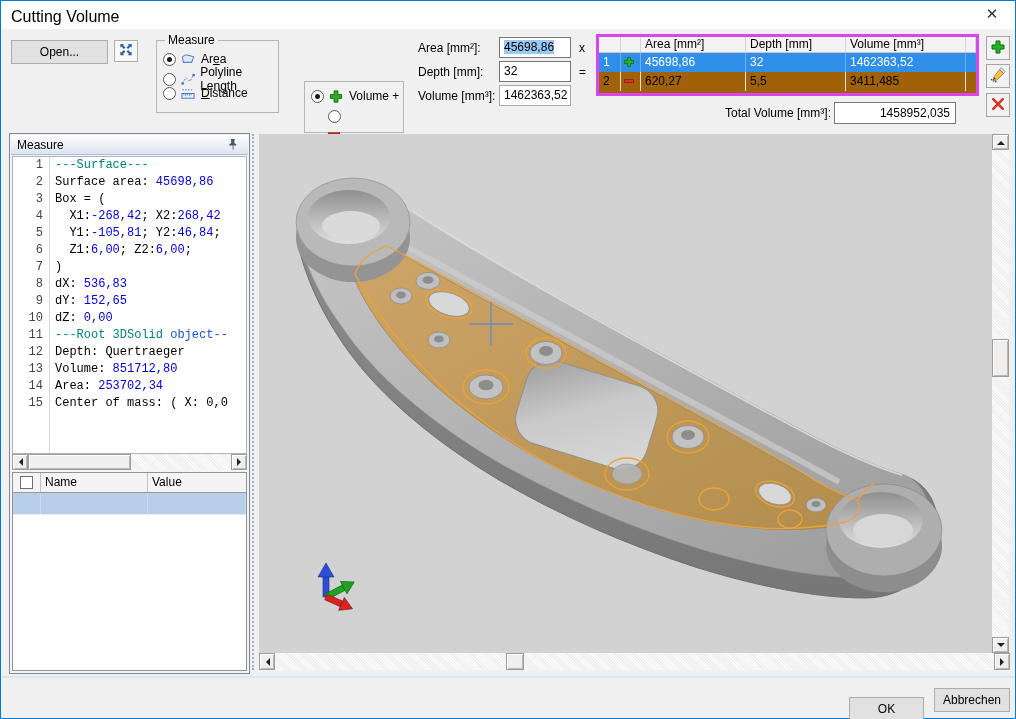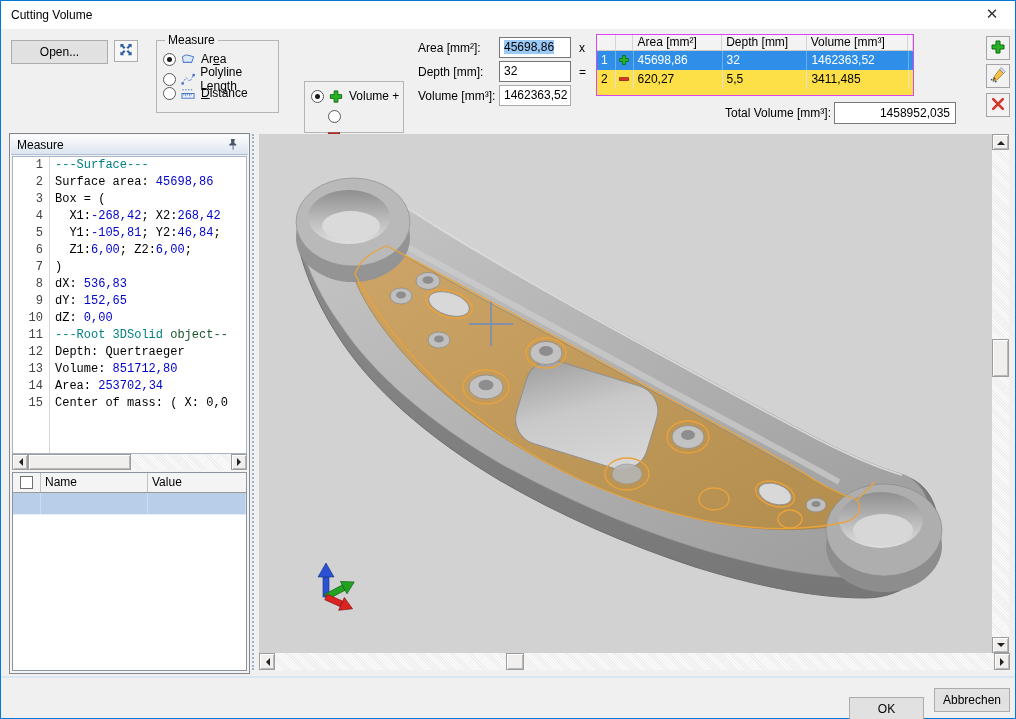--- a/index.html
+++ b/index.html
@@ -4,42 +4,42 @@
 <style>
   * { margin:0; padding:0; box-sizing:border-box; }
   html,body { width:1016px; height:719px; }
   body { font-family:"Liberation Sans", sans-serif; font-size:12px; color:#000; background:#f0f0f0; position:relative; overflow:hidden; }
   .abs { position:absolute; }
 
   #dialog { position:absolute; inset:0; border:1px solid #0078d7; background:#f0f0f0; }
 
   
   #titlebar { position:absolute; left:0; top:0; width:100%; height:28px; background:#ffffff; }
-  #title-text { position:absolute; left:10px; top:7px; font-size:12px; }
+  #title-text { position:absolute; left:10px; top:7px; font-size:16px; }
   #close-btn { position:absolute; right:8px; top:2px; width:30px; height:22px; text-align:center; line-height:22px; font-size:15px; color:#333; cursor:default; }
 
   
   .btn { position:absolute; background:#e1e1e1; border:1px solid #adadad; font-family:"Liberation Sans",sans-serif; font-size:12px; text-align:center; }
   .sbtn { position:absolute; left:985px; width:24px; height:24px; background:#f2f2f2; border:1px solid #a5a5a5; display:flex; align-items:center; justify-content:center; }
   .sbtn svg { width:16px; height:16px; }
   .tb { position:absolute; background:#fff; border:1px solid #767676; padding:2px 4px; height:21px; line-height:15px; white-space:nowrap; overflow:hidden; }
   .tb.ro { border-color:#a9a9a9; text-align:right; }
   .sel-text { background:#9ac9f5; }
 
   .grp { position:absolute; border:1px solid #b5b5b5; }
   .grp .legend { position:absolute; top:-8px; left:8px; background:#f0f0f0; padding:0 3px; }
 
   .radio-row { position:absolute; display:flex; align-items:center; gap:4px; height:16px; }
   .radio { width:13px; height:13px; border:1px solid #5a5a5a; border-radius:50%; background:#fff; position:relative; flex:0 0 13px; }
   .radio.sel::after { content:""; position:absolute; inset:3px; background:#1a1a1a; border-radius:50%; }
   .mi { width:17px; height:15px; display:inline-flex; align-items:center; }
   .mi svg { width:16px; height:15px; }
 
   
-  #cut-table { position:absolute; left:595px; top:33px; width:318px; height:62px; background:#fde047; border:1px solid #d946ef; overflow:hidden; }
+  #cut-table { position:absolute; left:595px; top:33px; width:383px; height:62px; background:#a16207; border:3px solid #d946ef; overflow:hidden; }
   .ct-row { display:flex; height:19px; line-height:18px; }
   .ct-row.hdr { height:16px; line-height:15px; background:#f3f3f3; }
   .ct-cell { border-right:1px solid #e0e0e0; padding-left:4px; overflow:hidden; white-space:nowrap; }
   .hdr .ct-cell { border-right:1px solid #d4d4d4; border-bottom:1px solid #c8c8c8; }
   .ct-row.selected { background:#2f8fe8; color:#fff; }
   .ct-row.selected .ct-cell { border-right-color:rgba(255,255,255,.3); }
   .c0{width:22px;} .c1{width:20px; padding-left:2px;} .c2{width:105px;} .c3{width:100px;} .c4{width:120px;} .c5{flex:1; border-right:none;}
   .sign svg{ width:12px; height:12px; margin-top:3px; }
 
   #total-label { position:absolute; left:595px; top:105px; width:235px; text-align:right; }
@@ -47,21 +47,21 @@
 
   
   #left-panel { position:absolute; left:8px; top:132px; width:241px; height:541px; border:1px solid #828790; background:#f4f4f4; }
   #mp-header { position:absolute; left:1px; top:1px; right:1px; height:20px; background:linear-gradient(#fdfdfe,#dde4ef); border-bottom:1px solid #aebdd4; display:flex; align-items:center; padding:0 6px; }
   #mp-header .t { flex:1; }
   #code-area { position:absolute; left:2px; top:22px; width:235px; height:298px; background:#fff; border:1px solid #a9b4c2; overflow:hidden; font-family:"Liberation Mono","DejaVu Sans Mono",monospace; font-size:12px; }
   #gutter-line { position:absolute; left:36px; top:0; bottom:0; width:1px; background:#d6d6d6; }
   .code-line { position:relative; height:17px; line-height:17px; white-space:pre; }
   .code-line .ln { position:absolute; left:0; width:30px; text-align:right; color:#444; }
   .code-line .ct { position:absolute; left:42px; }
-  .c-k{color:#000;} .c-num{color:#0000cc;} .c-teal{color:#008080;} .c-mag{color:#14532d;}
+  .c-k{color:#000;} .c-num{color:#0000cc;} .c-teal{color:#008080;} .c-mag{color:#1d4ed8;}
 
   
   .sb-track { position:absolute; background:repeating-linear-gradient(45deg,#fbfbfb 0 1px,#eeeeee 1px 2px); }
   .sb-btn { position:absolute; width:16px; height:16px; background:#f0efed; border:1px solid #9d9d9d; box-shadow:inset 1px 1px 0 #ffffff, inset -1px -1px 0 #b9b9b9; display:flex; align-items:center; justify-content:center; }
   .sb-thumb { position:absolute; background:#f0efed; border:1px solid #9d9d9d; box-shadow:inset 1px 1px 0 #ffffff, inset -1px -1px 0 #b9b9b9; }
   .arr { width:0; height:0; border:4px solid transparent; }
   .arr.left  { border-right-color:#222; margin-left:-3px; }
   .arr.right { border-left-color:#222; margin-right:-3px; }
   .arr.up    { border-bottom-color:#222; margin-top:-3px; }
   .arr.down  { border-top-color:#222; margin-bottom:-3px; }

